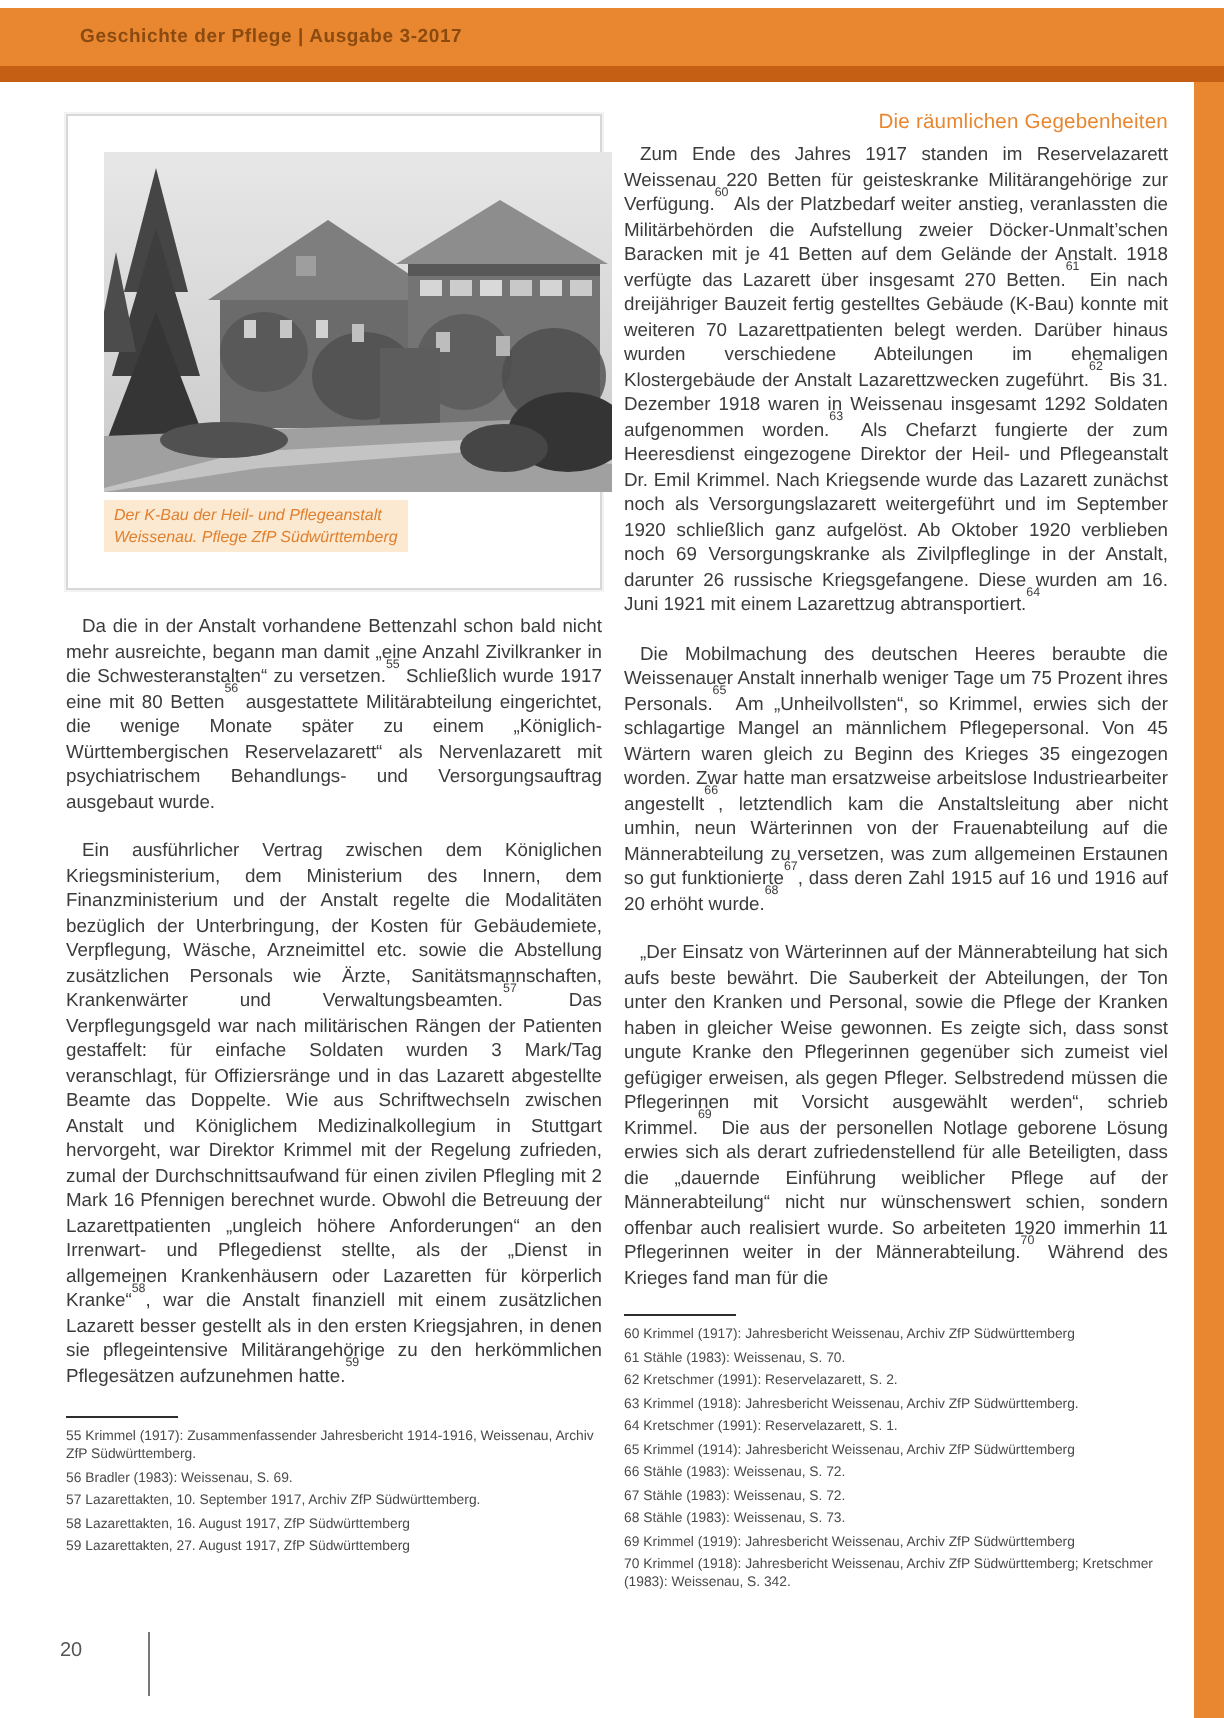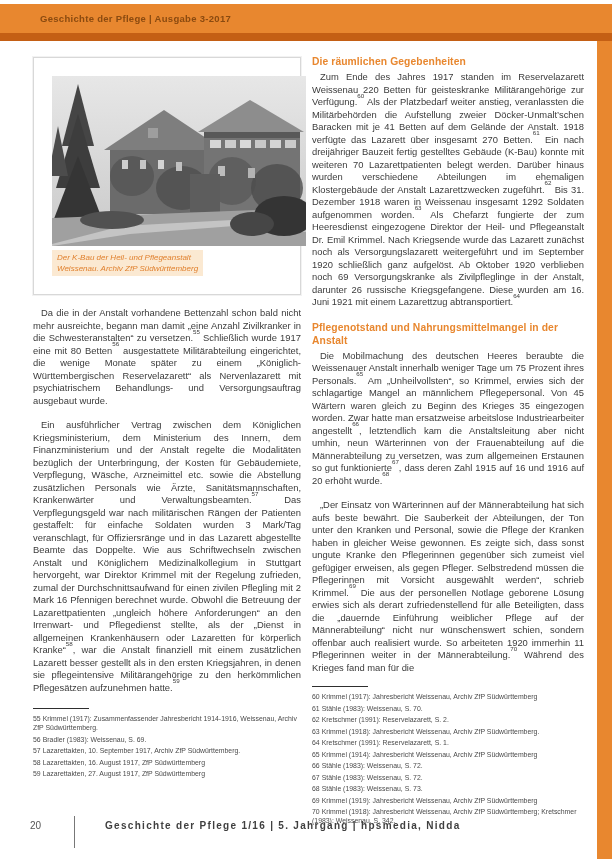--- a/index.html
+++ b/index.html
@@ -36,22 +36,22 @@
     display:inline-block;background:var(--caption-bg);color:#E0802E;
     font-style:italic;font-size:8px;line-height:11px;margin-top:4px;padding:2px 5px;
   }
   
   p.body{
     font-size:9.4px;line-height:12.5px;text-align:justify;margin:0 0 12px 0;
     text-indent:8px;color:var(--text);
   }
   p.body sup{font-size:6.2px;line-height:0;position:relative;top:-3px;}
   h2.section{
-    color:var(--accent);font-size:10.3px;font-weight:bold;letter-spacing:.1px;
-    margin:0 0 3px 0;line-height:13px;
+    color:var(--accent);font-size:10.3px;font-weight:normal;letter-spacing:.1px;
+    margin:0 0 3px 0;line-height:13px;text-align:right;
   }
   
   .fn-block{margin-top:14px;}
   .fn-rule{width:56px;border-top:1px solid #2e2e2e;margin-bottom:5px;}
   .footnote{font-size:6.9px;line-height:9px;margin-bottom:2.5px;color:#4a4a4a;text-align:left;}
   .footnote .fn-n{margin-right:2px;}
   
   .footer{position:absolute;left:0;top:816px;width:612px;height:36px;}
   .footer .pagenum{position:absolute;left:30px;top:4px;font-size:10px;color:#555;}
   .footer .divider{position:absolute;left:74px;top:0;height:32px;border-left:1px solid #777;}
@@ -115,21 +115,21 @@
 
         <polygon points="0,142 254,132 254,170 0,170" fill="#a0a0a0"></polygon>
         <polygon points="0,168 70,150 180,144 254,148 254,156 182,150 78,158 0,170" fill="#c4c4c4"></polygon>
 
         <ellipse cx="232" cy="140" rx="30" ry="20" fill="#343434"></ellipse>
         <ellipse cx="200" cy="148" rx="22" ry="12" fill="#464646"></ellipse>
         <ellipse cx="60" cy="144" rx="32" ry="9" fill="#515151"></ellipse>
       </svg>
       <div class="caption">
         <div>Der K-Bau der Heil- und Pflegeanstalt</div>
-        <div>Weissenau. Archiv ZfP Südwürttemberg</div>
+        <div>Weissenau. Pflege ZfP Südwürttemberg</div>
       </div>
     </div>
 
     <p class="body">Da die in der Anstalt vorhandene Bettenzahl schon bald nicht mehr ausreichte, begann man damit „eine Anzahl Zivilkranker in die Schwesteranstalten“ zu versetzen.<sup>55</sup> Schließlich wurde 1917 eine mit 80 Betten<sup>56</sup> ausgestattete Militärabteilung eingerichtet, die wenige Monate später zu einem „Königlich-Württembergischen Reservelazarett“ als Nervenlazarett mit psychiatrischem Behandlungs- und Versorgungsauftrag ausgebaut wurde.</p>
     <p class="body">Ein ausführlicher Vertrag zwischen dem Königlichen Kriegsministerium, dem Ministerium des Innern, dem Finanzministerium und der Anstalt regelte die Modalitäten bezüglich der Unterbringung, der Kosten für Gebäudemiete, Verpflegung, Wäsche, Arzneimittel etc. sowie die Abstellung zusätzlichen Personals wie Ärzte, Sanitätsmannschaften, Krankenwärter und Verwaltungsbeamten.<sup>57</sup> Das Verpflegungsgeld war nach militärischen Rängen der Patienten gestaffelt: für einfache Soldaten wurden 3 Mark/Tag veranschlagt, für Offiziersränge und in das Lazarett abgestellte Beamte das Doppelte. Wie aus Schriftwechseln zwischen Anstalt und Königlichem Medizinalkollegium in Stuttgart hervorgeht, war Direktor Krimmel mit der Regelung zufrieden, zumal der Durchschnittsaufwand für einen zivilen Pflegling mit 2 Mark 16 Pfennigen berechnet wurde. Obwohl die Betreuung der Lazarettpatienten „ungleich höhere Anforderungen“ an den Irrenwart- und Pflegedienst stellte, als der „Dienst in allgemeinen Krankenhäusern oder Lazaretten für körperlich Kranke“<sup>58</sup>, war die Anstalt finanziell mit einem zusätzlichen Lazarett besser gestellt als in den ersten Kriegsjahren, in denen sie pflegeintensive Militärangehörige zu den herkömmlichen Pflegesätzen aufzunehmen hatte.<sup>59</sup></p>
 
     <div class="fn-block">
       <div class="fn-rule"></div>
       <div>
           <div class="footnote"><span class="fn-n">55</span>Krimmel (1917): Zusammenfassender Jahresbericht 1914-1916, Weissenau, Archiv ZfP Südwürttemberg.</div>
@@ -138,21 +138,20 @@
           <div class="footnote"><span class="fn-n">58</span>Lazarettakten, 16. August 1917, ZfP Südwürttemberg</div>
           <div class="footnote"><span class="fn-n">59</span>Lazarettakten, 27. August 1917, ZfP Südwürttemberg</div>
         </div>
     </div>
   </div>
 
   <div class="col-right">
     <h2 class="section">Die räumlichen Gegebenheiten</h2>
     <p class="body">Zum Ende des Jahres 1917 standen im Reservelazarett Weissenau 220 Betten für geisteskranke Militärangehörige zur Verfügung.<sup>60</sup> Als der Platzbedarf weiter anstieg, veranlassten die Militärbehörden die Aufstellung zweier Döcker-Unmalt’schen Baracken mit je 41 Betten auf dem Gelände der Anstalt. 1918 verfügte das Lazarett über insgesamt 270 Betten.<sup>61</sup> Ein nach dreijähriger Bauzeit fertig gestelltes Gebäude (K-Bau) konnte mit weiteren 70 Lazarettpatienten belegt werden. Darüber hinaus wurden verschiedene Abteilungen im ehemaligen Klostergebäude der Anstalt Lazarettzwecken zugeführt.<sup>62</sup> Bis 31. Dezember 1918 waren in Weissenau insgesamt 1292 Soldaten aufgenommen worden.<sup>63</sup> Als Chefarzt fungierte der zum Heeresdienst eingezogene Direktor der Heil- und Pflegeanstalt Dr. Emil Krimmel. Nach Kriegsende wurde das Lazarett zunächst noch als Versorgungslazarett weitergeführt und im September 1920 schließlich ganz aufgelöst. Ab Oktober 1920 verblieben noch 69 Versorgungskranke als Zivilpfleglinge in der Anstalt, darunter 26 russische Kriegsgefangene. Diese wurden am 16. Juni 1921 mit einem Lazarettzug abtransportiert.<sup>64</sup></p>
 
-    <h2 class="section">Pflegenotstand und Nahrungsmittelmangel in der Anstalt</h2>
     <p class="body">Die Mobilmachung des deutschen Heeres beraubte die Weissenauer Anstalt innerhalb weniger Tage um 75 Prozent ihres Personals.<sup>65</sup> Am „Unheilvollsten“, so Krimmel, erwies sich der schlagartige Mangel an männlichem Pflegepersonal. Von 45 Wärtern waren gleich zu Beginn des Krieges 35 eingezogen worden. Zwar hatte man ersatzweise arbeitslose Industriearbeiter angestellt<sup>66</sup>, letztendlich kam die Anstaltsleitung aber nicht umhin, neun Wärterinnen von der Frauenabteilung auf die Männerabteilung zu versetzen, was zum allgemeinen Erstaunen so gut funktionierte<sup>67</sup>, dass deren Zahl 1915 auf 16 und 1916 auf 20 erhöht wurde.<sup>68</sup></p>
     <p class="body">„Der Einsatz von Wärterinnen auf der Männerabteilung hat sich aufs beste bewährt. Die Sauberkeit der Abteilungen, der Ton unter den Kranken und Personal, sowie die Pflege der Kranken haben in gleicher Weise gewonnen. Es zeigte sich, dass sonst ungute Kranke den Pflegerinnen gegenüber sich zumeist viel gefügiger erweisen, als gegen Pfleger. Selbstredend müssen die Pflegerinnen mit Vorsicht ausgewählt werden“, schrieb Krimmel.<sup>69</sup> Die aus der personellen Notlage geborene Lösung erwies sich als derart zufriedenstellend für alle Beteiligten, dass die „dauernde Einführung weiblicher Pflege auf der Männerabteilung“ nicht nur wünschenswert schien, sondern offenbar auch realisiert wurde. So arbeiteten 1920 immerhin 11 Pflegerinnen weiter in der Männerabteilung.<sup>70</sup> Während des Krieges fand man für die</p>
 
     <div class="fn-block" style="margin-top:6px;">
       <div class="fn-rule"></div>
       <div>
           <div class="footnote"><span class="fn-n">60</span>Krimmel (1917): Jahresbericht Weissenau, Archiv ZfP Südwürttemberg</div>
           <div class="footnote"><span class="fn-n">61</span>Stähle (1983): Weissenau, S. 70.</div>
           <div class="footnote"><span class="fn-n">62</span>Kretschmer (1991): Reservelazarett, S. 2.</div>
           <div class="footnote"><span class="fn-n">63</span>Krimmel (1918): Jahresbericht Weissenau, Archiv ZfP Südwürttemberg.</div>
@@ -165,14 +164,13 @@
           <div class="footnote"><span class="fn-n">70</span>Krimmel (1918): Jahresbericht Weissenau, Archiv ZfP Südwürttemberg; Kretschmer (1983): Weissenau, S. 342.</div>
         </div>
     </div>
   </div>
 
 </div>
 
 <div class="footer">
   <span class="pagenum">20</span>
   <span class="divider"></span>
-  <span class="ftext">Geschichte der Pflege 1/16 | 5. Jahrgang | hpsmedia, Nidda</span>
 </div>
 
 </body></html>

